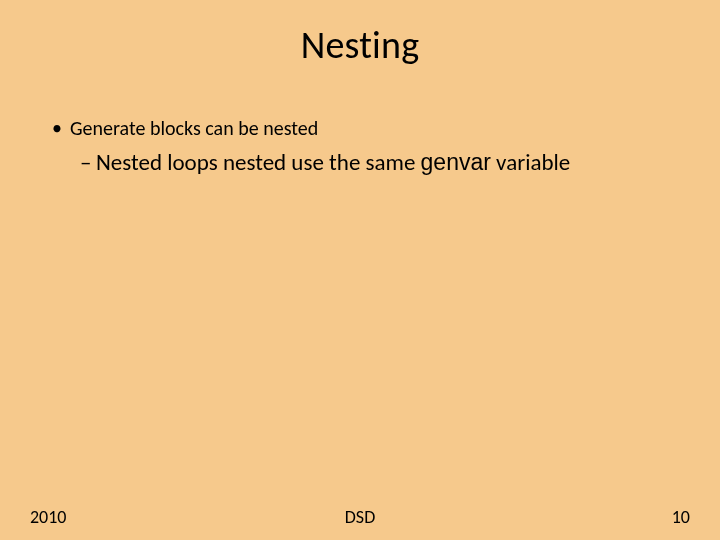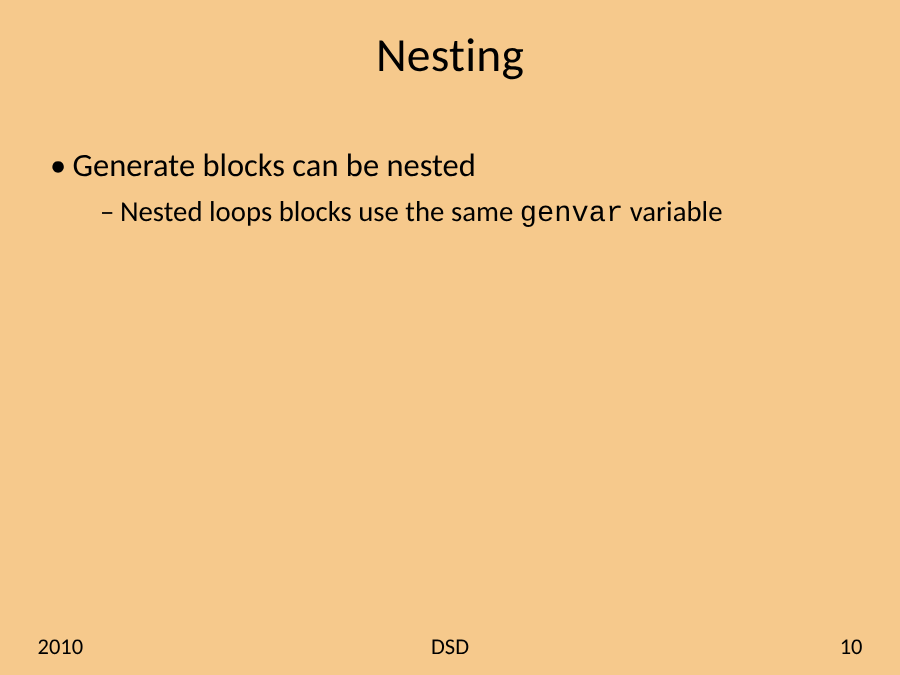--- a/index.html
+++ b/index.html
@@ -29,39 +29,39 @@
     font-weight: 400;
     letter-spacing: 0.2px;
   }
   .body {
     position: absolute;
     top: 116px;
     left: 36px;
     right: 20px;
   }
   .lvl1 {
-    font-size: 26px;
+    font-size: 20px;
     line-height: 1.25;
-    margin: 0 0 6px 4px;
+    margin: 0 0 6px 16px;
   }
   .lvl1 .bullet {
     display: inline-block;
     width: 18px;
   }
   .lvl2 {
     font-size: 23px;
     line-height: 1.35;
     margin: 4px 0 0 44px;
   }
   .lvl2 .dash {
     display: inline-block;
     width: 16px;
   }
   .code {
-    font-family: Liberation Mono, monospace;
+    font-family: Liberation Sans, sans-serif;
     margin-top: 35px;
   }
   .footer {
     position: absolute;
     bottom: 14px;
     left: 30px;
     right: 30px;
     height: 20px;
     font-size: 18px;
     color: #000;
@@ -75,21 +75,21 @@
 
 <div class="slide">
 
   <div class="title">Nesting</div>
 
   <div class="body">
     <p class="lvl1">
       <span class="bullet">•</span><span>Generate blocks can be nested</span>
     </p>
     <p class="lvl2">
-      <span class="dash">–</span><span>Nested loops blocks use the same </span><span class="code">genvar</span><span>  variable</span>
+      <span class="dash">–</span><span>Nested loops nested use the same </span><span class="code">genvar</span><span>  variable</span>
     </p>
   </div>
 
   <div class="footer">
     <span class="left">2010</span>
     <span class="mid">DSD</span>
     <span class="right">10</span>
   </div>
 
 </div>

